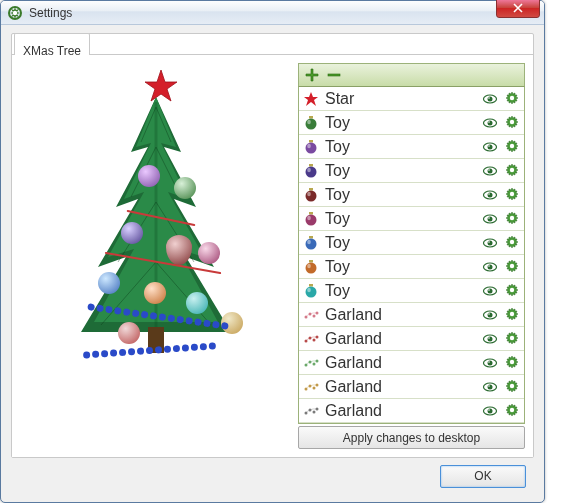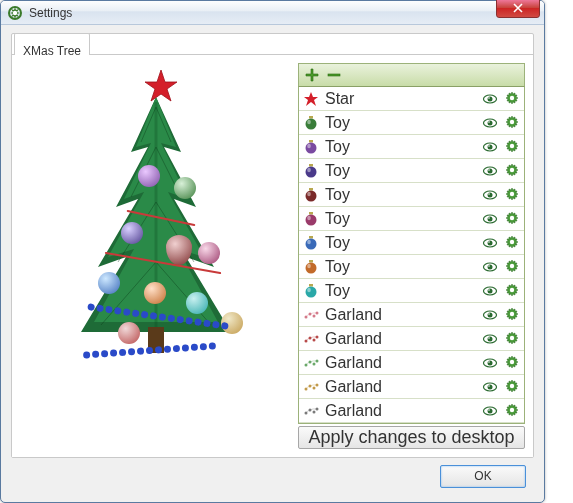--- a/index.html
+++ b/index.html
@@ -139,21 +139,21 @@
 .row .ornament-icon { width: 16px; height: 16px; flex-shrink:0; display:flex; align-items:center; justify-content:center; }
 .row .label { flex: 1; }
 .row .eye-icon, .row .gear-icon { width: 16px; height: 16px; flex-shrink:0; cursor:pointer; }
 .apply-btn {
   height: 23px;
   border: 1px solid #a7a7a7;
   background: linear-gradient(#fafafa,#e5e5e5);
   border-radius: 2px;
   margin-top: 2px;
   cursor: pointer;
-  font-size: 18px;
+  font-size: 12px;
   color: #333;
 }
 .footer {
   height: 36px;
   display: flex;
   justify-content: flex-end;
   align-items: center;
   padding: 0 8px;
   gap: 8px;
 }

